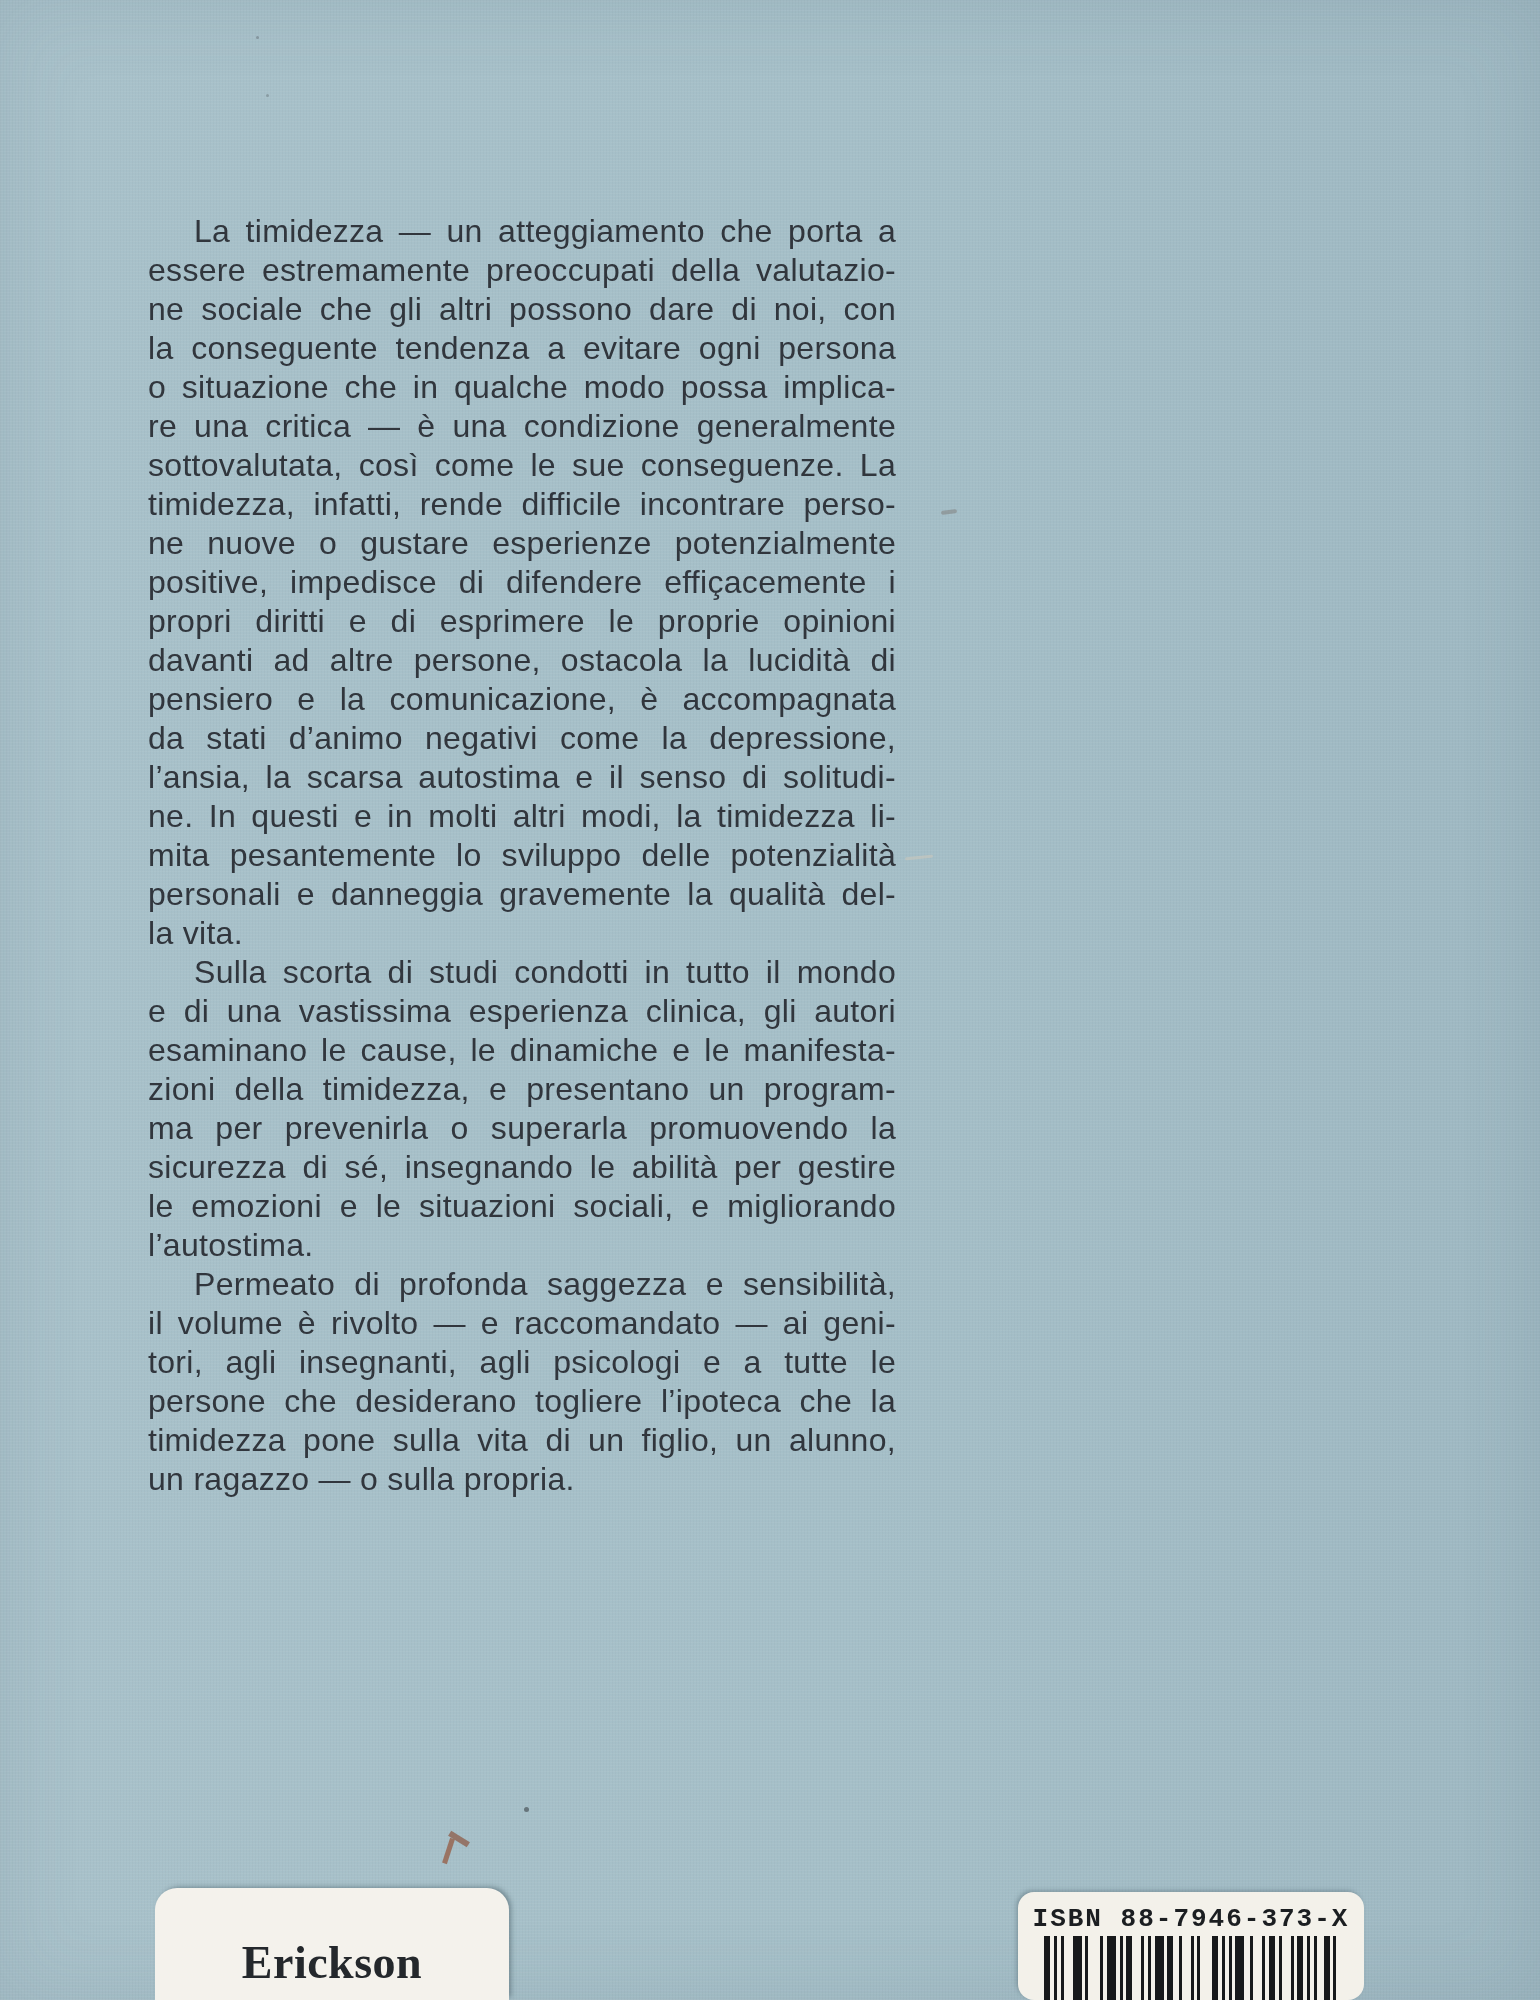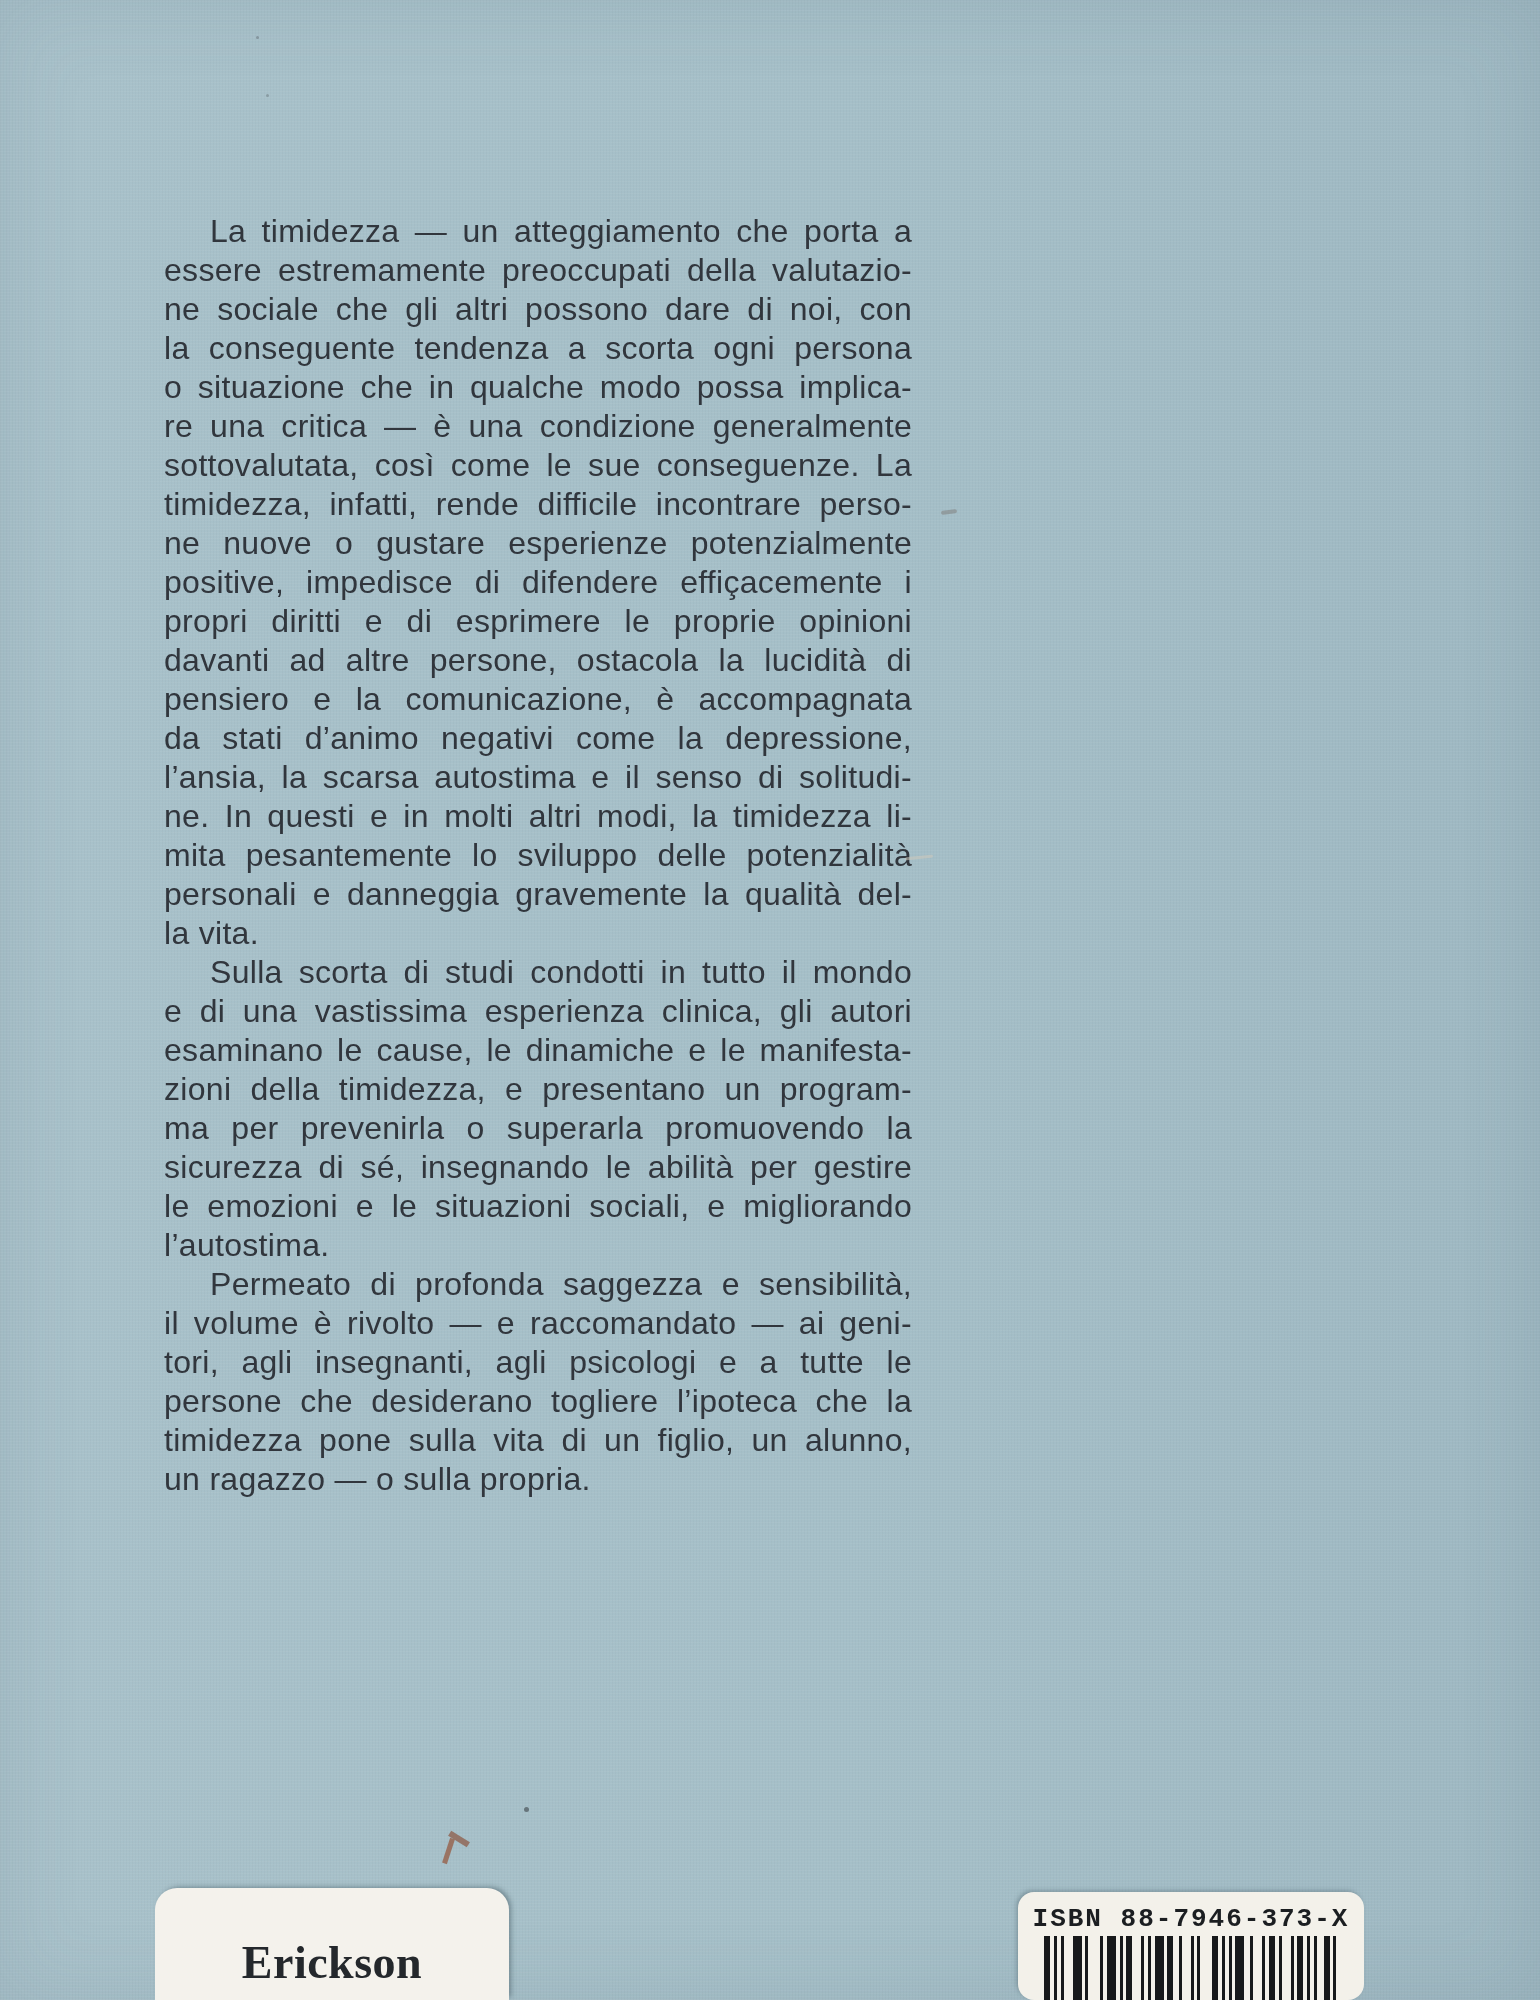--- a/index.html
+++ b/index.html
@@ -24,21 +24,21 @@
     position: absolute;
     inset: 0;
     background:
       repeating-linear-gradient(0deg, rgba(255,255,255,0.045) 0 1px, rgba(0,0,0,0.0) 1px 3px),
       repeating-linear-gradient(90deg, rgba(0,0,0,0.02) 0 1px, rgba(255,255,255,0.0) 1px 3px);
     pointer-events: none;
   }
 
   .text-column {
     position: absolute;
-    left: 164px;
+    left: 148px;
     top: 212px;
     width: 748px;
     color: #31363d;
     font-size: 32px;
     line-height: 39px;
     letter-spacing: 0.3px;
   }
   .text-column .line {
     text-align: justify;
     text-align-last: justify;
@@ -128,21 +128,21 @@
 </style>
 </head>
 <body>
 
 <div class="cover">
 
   <div class="text-column">
       <div class="line first">La timidezza — un atteggiamento che porta a</div>
       <div class="line">essere estremamente preoccupati della valutazio-</div>
       <div class="line">ne sociale che gli altri possono dare di noi, con</div>
-      <div class="line">la conseguente tendenza a scorta ogni persona</div>
+      <div class="line">la conseguente tendenza a evitare ogni persona</div>
       <div class="line">o situazione che in qualche modo possa implica-</div>
       <div class="line">re una critica — è una condizione generalmente</div>
       <div class="line">sottovalutata, così come le sue conseguenze. La</div>
       <div class="line">timidezza, infatti, rende difficile incontrare perso-</div>
       <div class="line">ne nuove o gustare esperienze potenzialmente</div>
       <div class="line">positive, impedisce di difendere effiçacemente i</div>
       <div class="line">propri diritti e di esprimere le proprie opinioni</div>
       <div class="line">davanti ad altre persone, ostacola la lucidità di</div>
       <div class="line">pensiero e la comunicazione, è accompagnata</div>
       <div class="line">da stati d’animo negativi come la depressione,</div>

